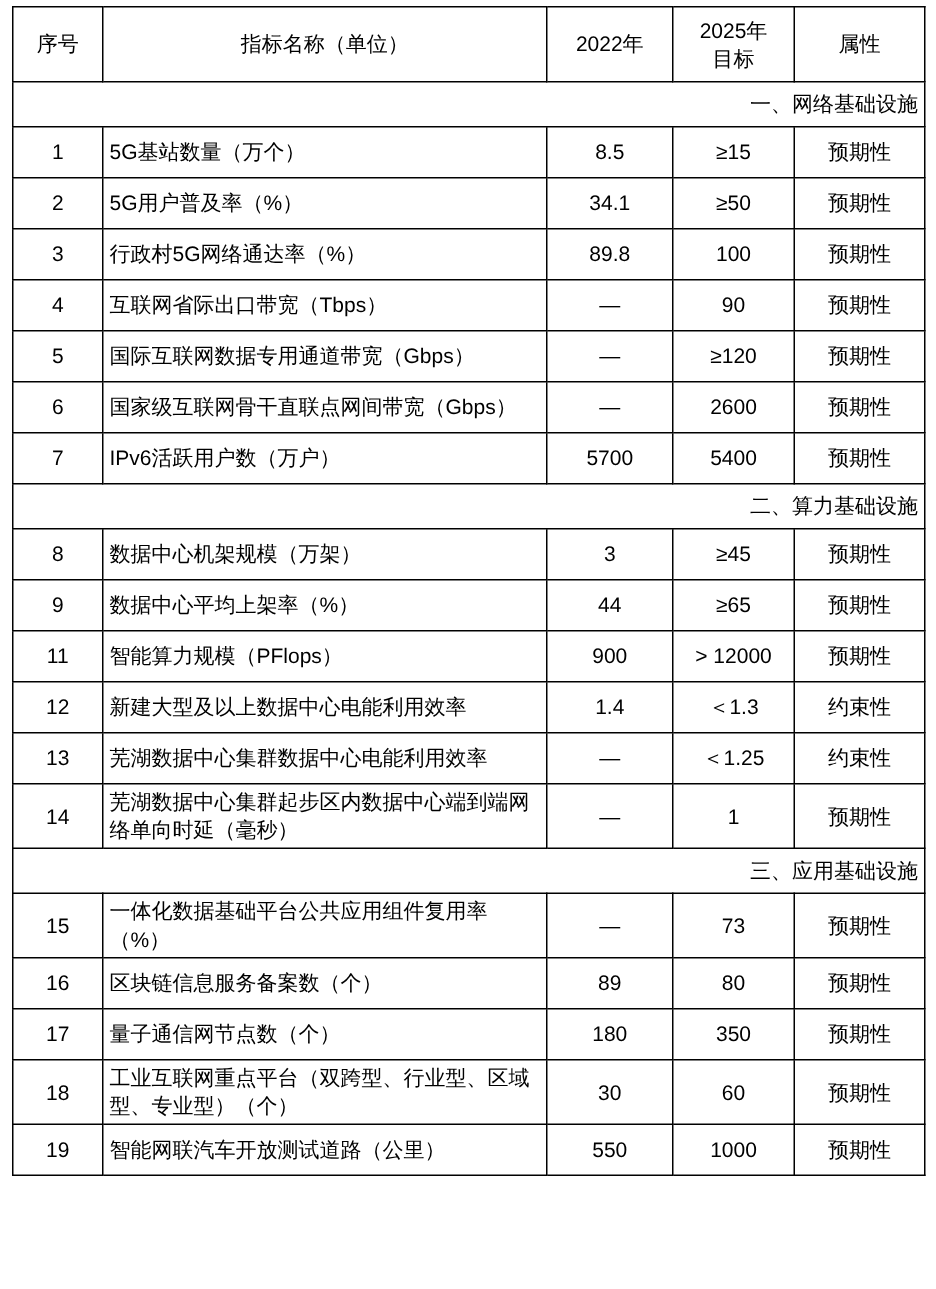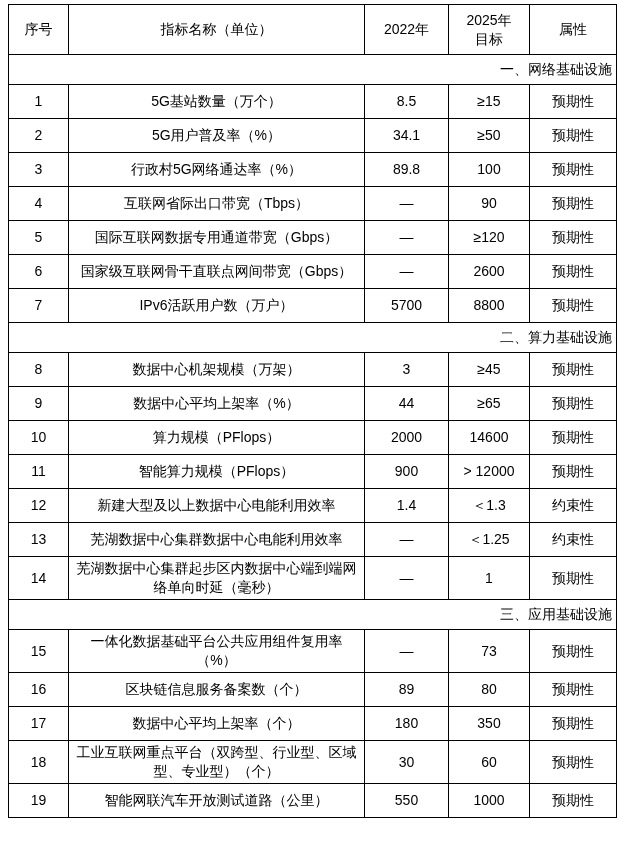--- a/index.html
+++ b/index.html
@@ -37,21 +37,21 @@
   }
   th.h.prewrap { white-space: pre-line; margin-left: 44px; }
   td.sec {
     height: 30px;
     text-align: right;
     padding-left: 8px;
   }
   td.c { height: 34px; }
   td.num, td.val, td.attr { text-align: center; }
   td.name {
-    text-align: center;
+    text-align: left;
     padding-left: 10px;
     padding-right: 8px;
   }
 </style>
 </head>
 <body>
 
 <div class="page">
   <table class="indicator-table">
     <colgroup>
@@ -113,46 +113,39 @@
         <td class="c num">6</td>
         <td class="c name">国家级互联网骨干直联点网间带宽（Gbps）</td>
         <td class="c val">—</td>
         <td class="c val">2600</td>
         <td class="c attr">预期性</td>
       </tr>
       <tr>
         <td class="c num">7</td>
         <td class="c name">IPv6活跃用户数（万户）</td>
         <td class="c val">5700</td>
-        <td class="c val">8800</td>
+        <td class="c val">5400</td>
         <td class="c attr">预期性</td>
       </tr>
 
       <tr>
         <td colspan="5" class="sec">二、算力基础设施</td>
       </tr>
       <tr>
         <td class="c num">8</td>
         <td class="c name">数据中心机架规模（万架）</td>
         <td class="c val">3</td>
         <td class="c val">≥45</td>
         <td class="c attr">预期性</td>
       </tr>
       <tr>
         <td class="c num">9</td>
         <td class="c name">数据中心平均上架率（%）</td>
         <td class="c val">44</td>
         <td class="c val">≥65</td>
-        <td class="c attr">预期性</td>
-      </tr>
-      <tr>
-        <td class="c num">10</td>
-        <td class="c name">算力规模（PFlops）</td>
-        <td class="c val">2000</td>
-        <td class="c val">14600</td>
         <td class="c attr">预期性</td>
       </tr>
       <tr>
         <td class="c num">11</td>
         <td class="c name">智能算力规模（PFlops）</td>
         <td class="c val">900</td>
         <td class="c val">&gt; 12000</td>
         <td class="c attr">预期性</td>
       </tr>
       <tr>
@@ -189,21 +182,21 @@
       </tr>
       <tr>
         <td class="c num">16</td>
         <td class="c name">区块链信息服务备案数（个）</td>
         <td class="c val">89</td>
         <td class="c val">80</td>
         <td class="c attr">预期性</td>
       </tr>
       <tr>
         <td class="c num">17</td>
-        <td class="c name">数据中心平均上架率（个）</td>
+        <td class="c name">量子通信网节点数（个）</td>
         <td class="c val">180</td>
         <td class="c val">350</td>
         <td class="c attr">预期性</td>
       </tr>
       <tr>
         <td class="c num">18</td>
         <td class="c name">工业互联网重点平台（双跨型、行业型、区域型、专业型）（个）</td>
         <td class="c val">30</td>
         <td class="c val">60</td>
         <td class="c attr">预期性</td>

